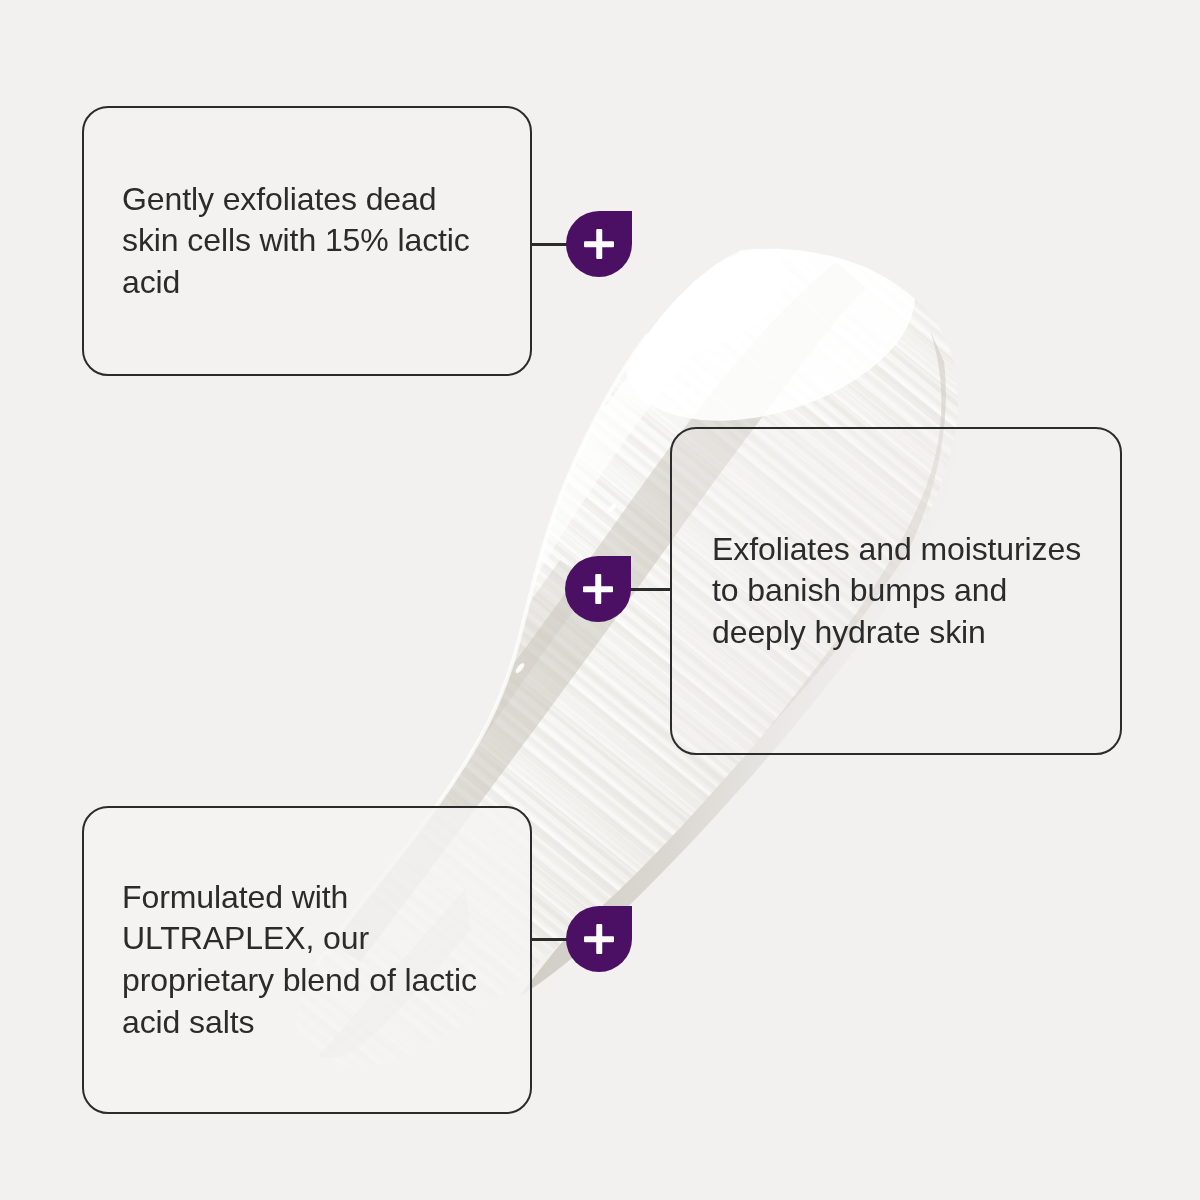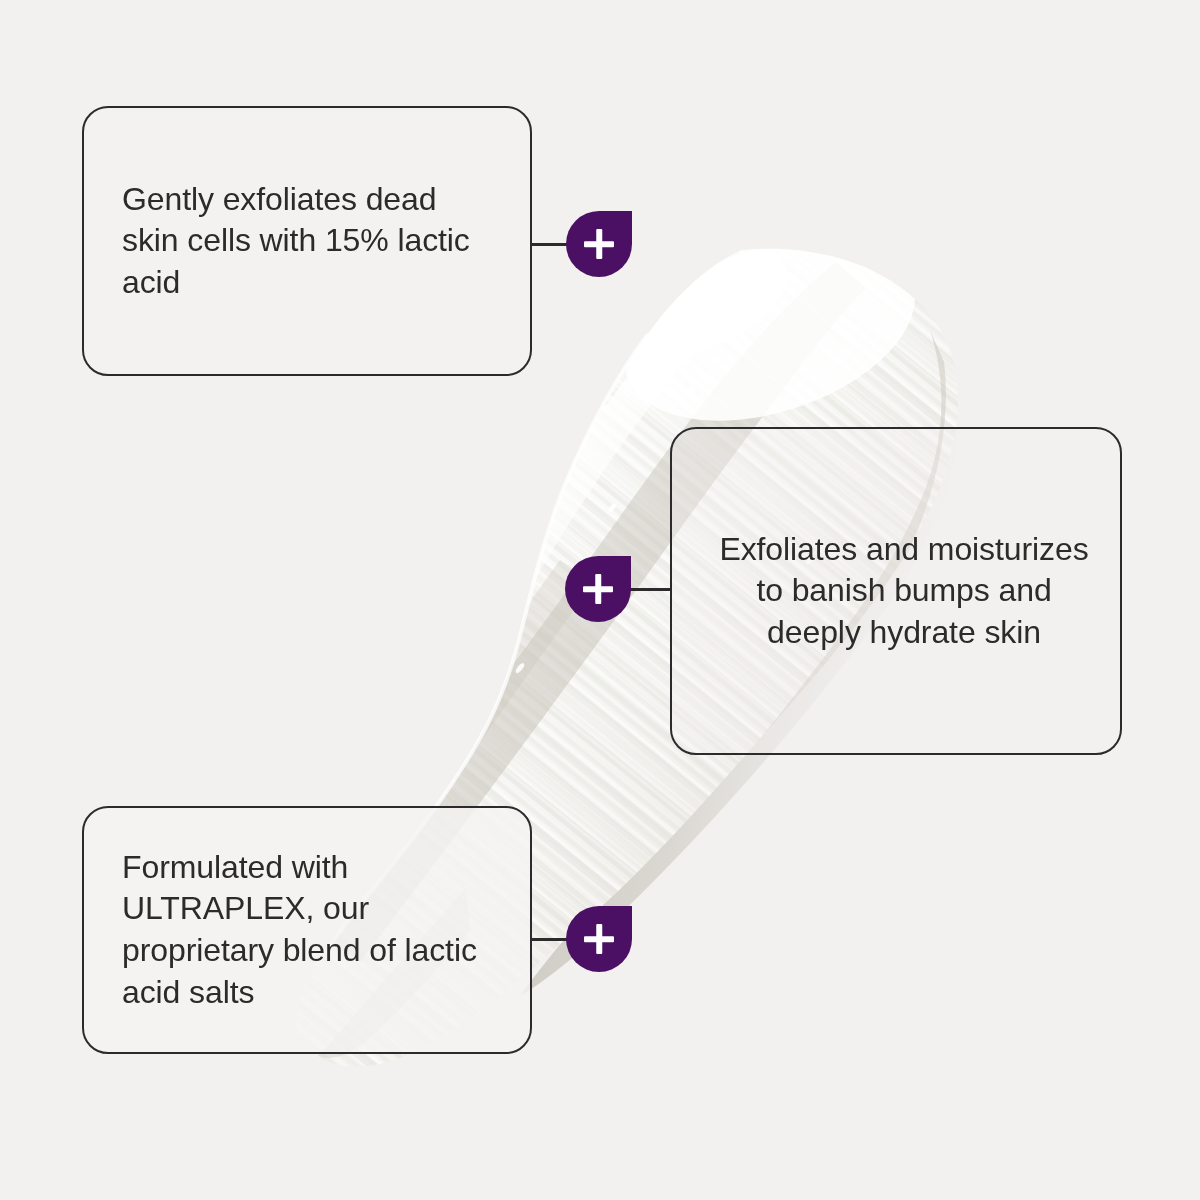--- a/index.html
+++ b/index.html
@@ -47,24 +47,24 @@
     line-height: 1.30;
     color: #2b2b2b;
     letter-spacing: -0.1px;
     white-space: pre-line;
     font-weight: 400;
   }
 
   #callout-1 { left: 82px;  top: 106px; width: 450px; height: 270px; }
   #callout-1 .callout-text { padding: 0 30px 0 38px; }
 
-  #callout-2 { left: 670px; top: 427px; width: 452px; height: 328px; text-align: center; }
+  #callout-2 { left: 670px; top: 427px; width: 452px; height: 328px; }
   #callout-2 .callout-text { padding: 0 24px 0 40px; }
 
-  #callout-3 { left: 82px;  top: 806px; width: 450px; height: 248px; }
+  #callout-3 { left: 82px;  top: 806px; width: 450px; height: 308px; }
   #callout-3 .callout-text { padding: 0 20px 0 38px; }
 
   
   .connector {
     position: absolute;
     background: #2b2b2b;
     height: 3px;
   }
   #connector-1 { left: 530px; top: 243px; width: 42px; }
   #connector-2 { left: 624px; top: 588px; width: 48px; }

